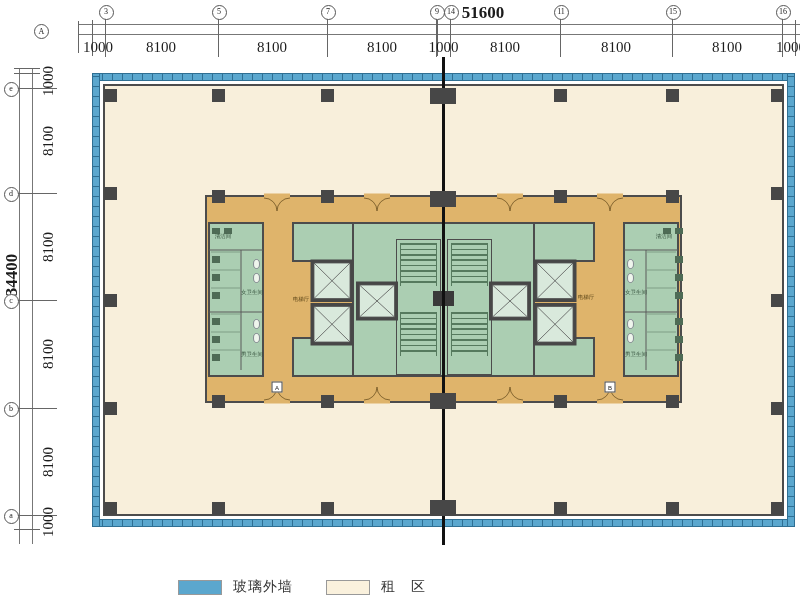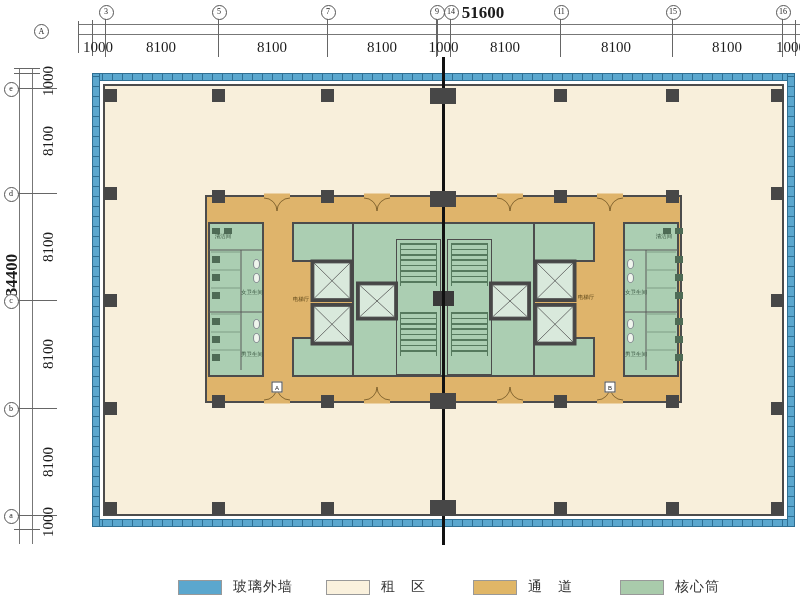--- a/index.html
+++ b/index.html
@@ -192,28 +192,20 @@
   <div id="section-line"></div>
 
   <div id="legend">
       <div class="leg-item" style="left: 326px;">
         <div class="leg-swatch" style="background: rgb(250, 241, 221);"></div>
         <span class="leg-label">租　区</span>
       </div>
       <div class="leg-item" style="left: 178px;">
         <div class="leg-swatch" style="background: rgb(91, 167, 206);"></div>
         <span class="leg-label">玻璃外墙</span>
-      </div>
-      <div class="leg-item" style="left: 473px;">
-        <div class="leg-swatch" style="background: rgb(224, 182, 103);"></div>
-        <span class="leg-label">通　道</span>
-      </div>
-      <div class="leg-item" style="left: 620px;">
-        <div class="leg-swatch" style="background: rgb(169, 203, 171);"></div>
-        <span class="leg-label">核心筒</span>
       </div>
     </div>
 <div class="tickv" style="left:91.5px;top:20px;height:36px;"></div>
     <div class="tickv" style="left:105px;top:20px;height:36px;"></div>
     <div class="tickv" style="left:218px;top:20px;height:36px;"></div>
     <div class="tickv" style="left:327px;top:20px;height:36px;"></div>
     <div class="tickv" style="left:437px;top:20px;height:36px;"></div>
     <div class="tickv" style="left:450px;top:20px;height:36px;"></div>
     <div class="tickv" style="left:560px;top:20px;height:36px;"></div>
     <div class="tickv" style="left:672px;top:20px;height:36px;"></div>

